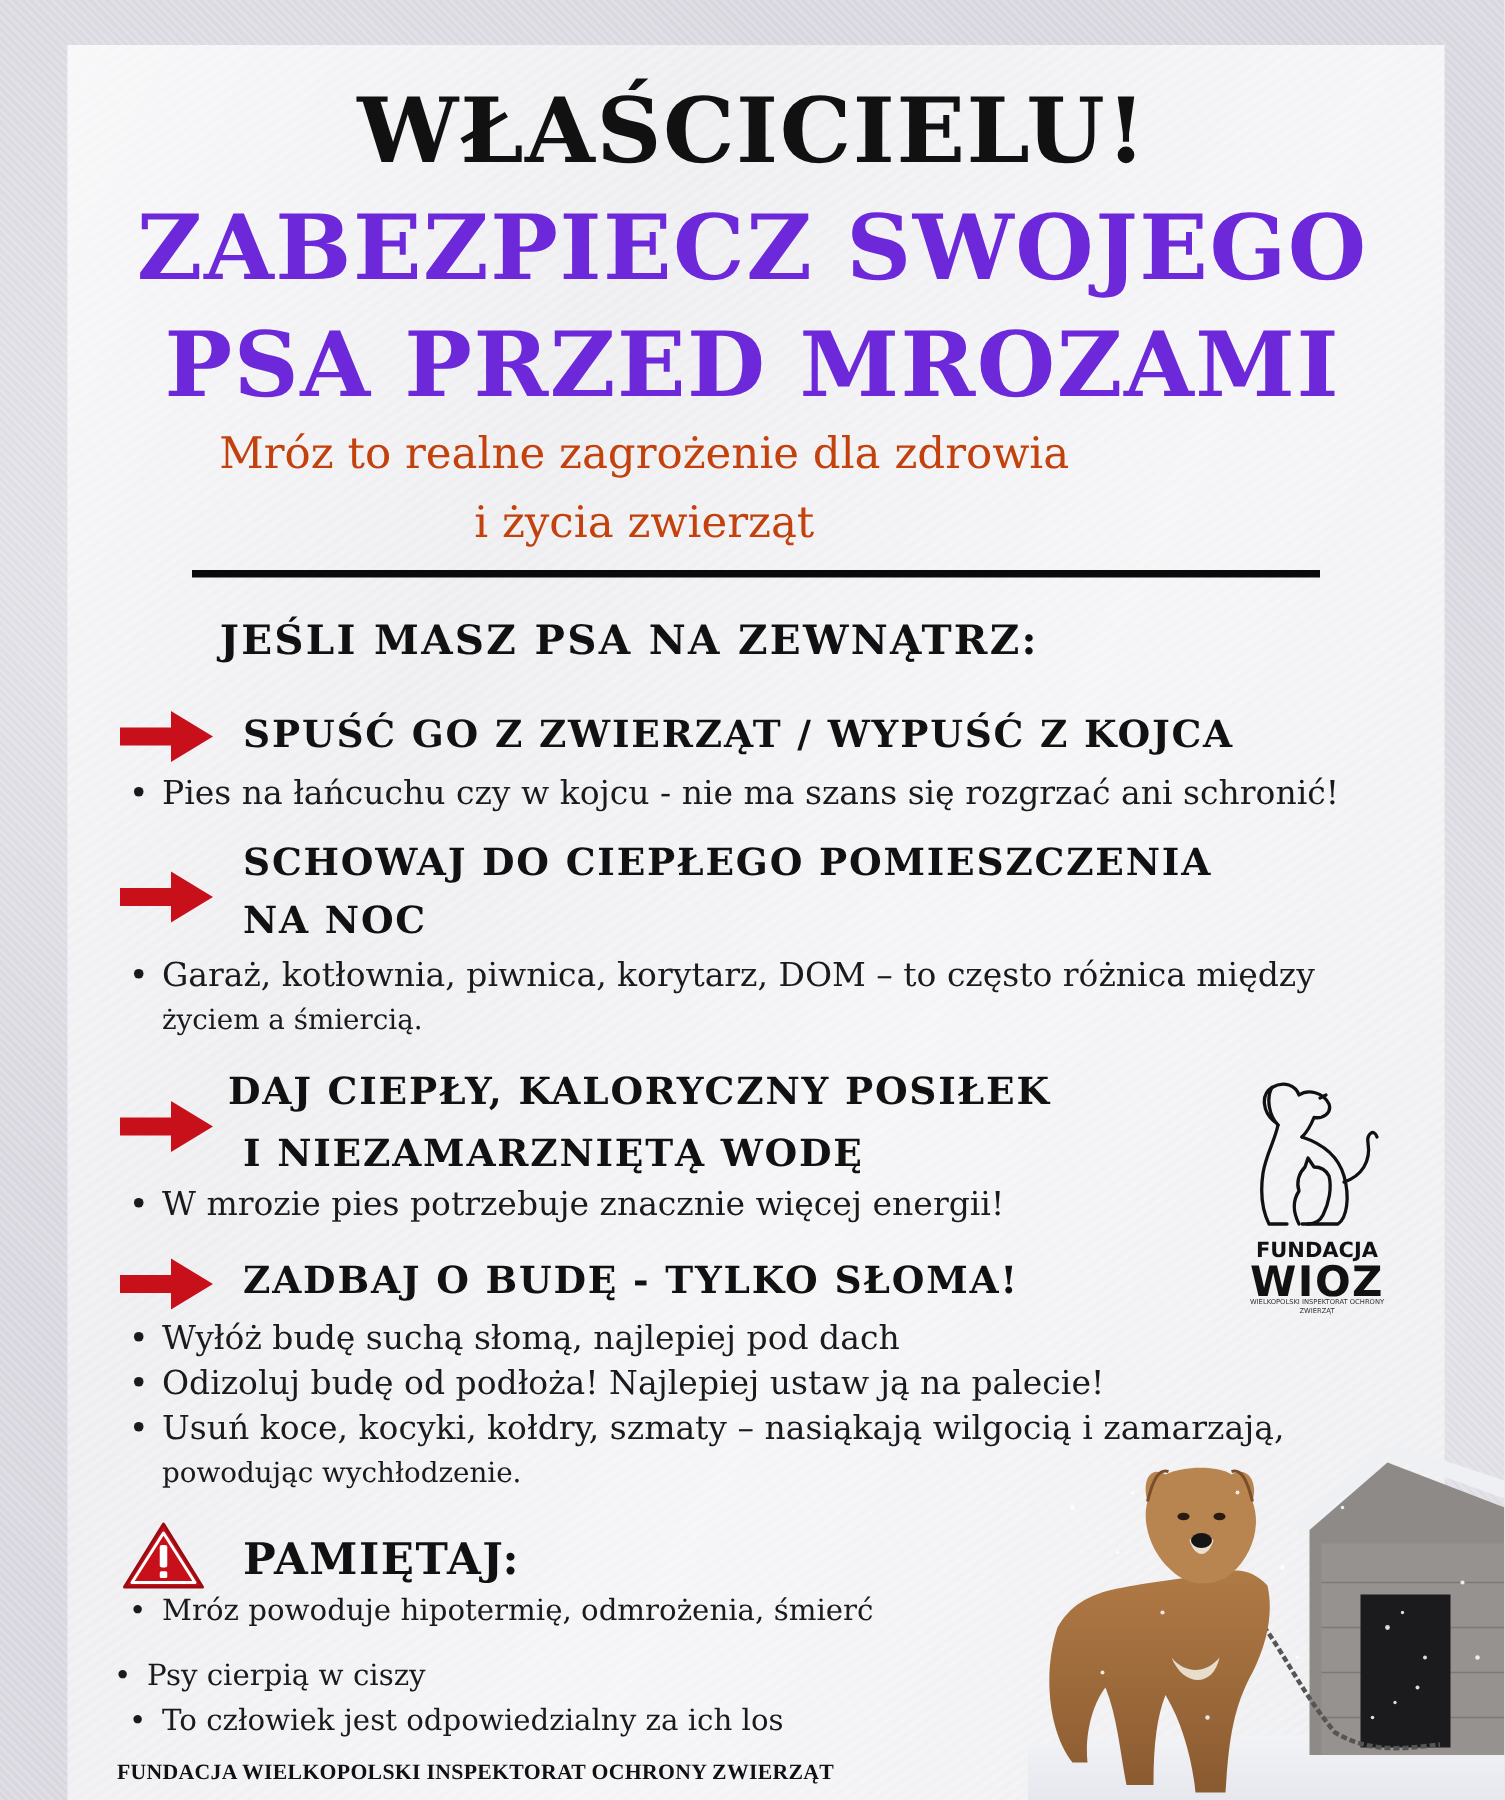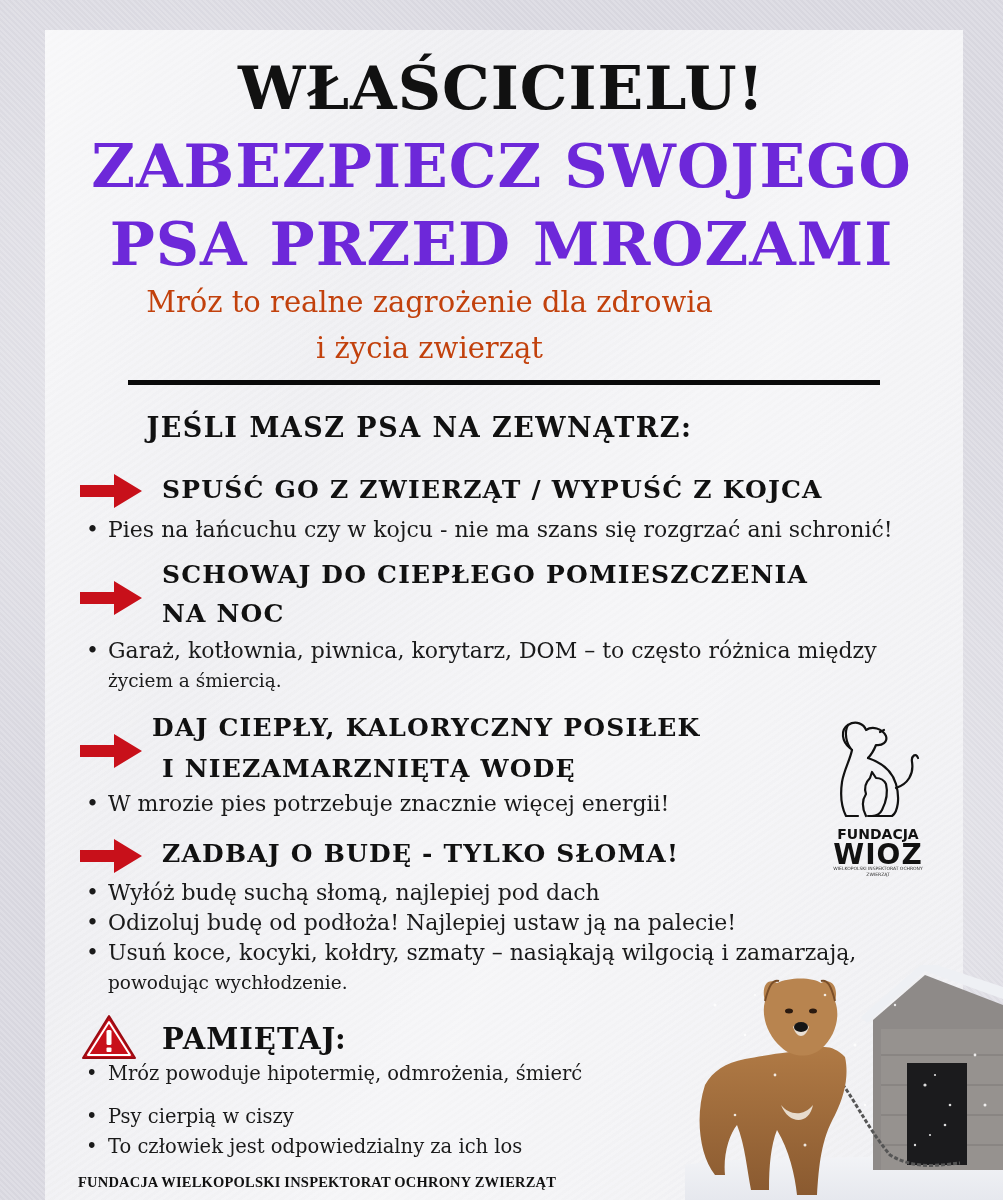--- a/index.html
+++ b/index.html
@@ -159,21 +159,21 @@
 <div class="abs warn-icon">
   <svg width="58" height="48" viewBox="0 0 58 48">
     <polygon points="29,3 55,45 3,45" fill="#c8101a" stroke="#9a0b12" stroke-width="2" stroke-linejoin="round"></polygon>
     <polygon points="29,9 50,42 8,42" fill="none" stroke="#ffffff" stroke-width="2" stroke-linejoin="round"></polygon>
     <rect x="26.5" y="17" width="5" height="15" rx="1.5" fill="#ffffff"></rect>
     <rect x="26.5" y="34.5" width="5" height="4.5" rx="1" fill="#ffffff"></rect>
   </svg>
 </div>
 <div class="abs remember-title">PAMIĘTAJ:</div>
 <div class="abs bullet big" style="left:86px; top:1024px;margin-top:35px;">Mróz powoduje hipotermię, odmrożenia, śmierć</div>
-<div class="abs bullet big" style="left:86px; top:1102px;">Psy cierpią w ciszy</div>
+<div class="abs bullet big" style="left:76px; top:1102px;">Psy cierpią w ciszy</div>
 <div class="abs bullet big" style="left:86px; top:1132px;">To człowiek jest odpowiedzialny za ich los</div>
 
 <div class="abs photo">
   <svg width="318" height="235" viewBox="0 0 318 235">
     <defs>
       <linearGradient id="fur" x1="0" y1="0" x2="0" y2="1">
         <stop offset="0" stop-color="#b07a45"></stop>
         <stop offset="1" stop-color="#8a5a30"></stop>
       </linearGradient>
       <linearGradient id="snowg" x1="0" y1="0" x2="0" y2="1">

